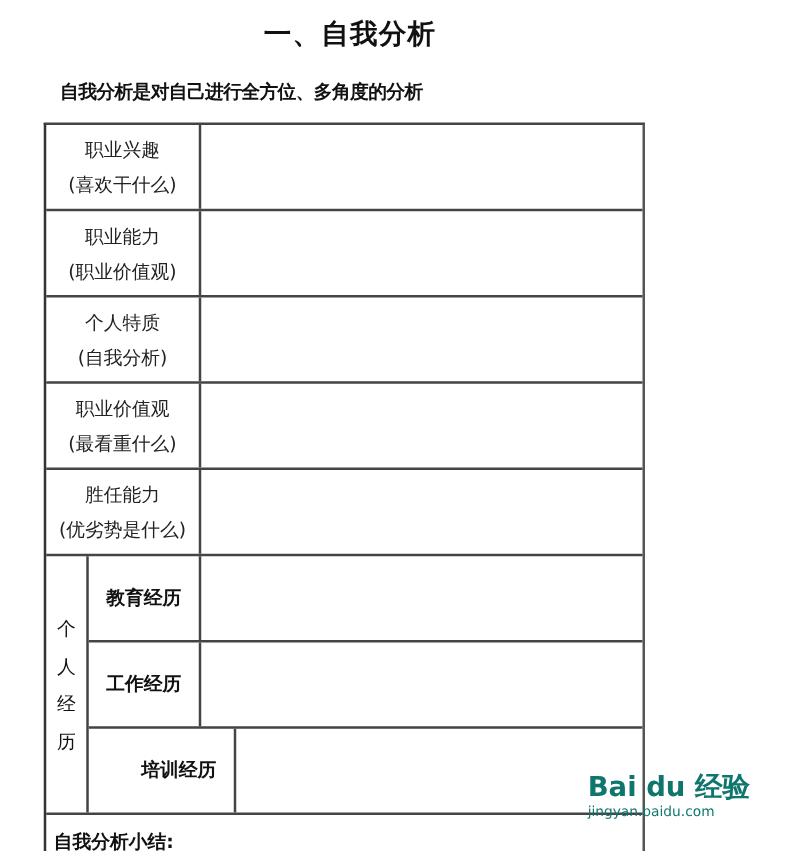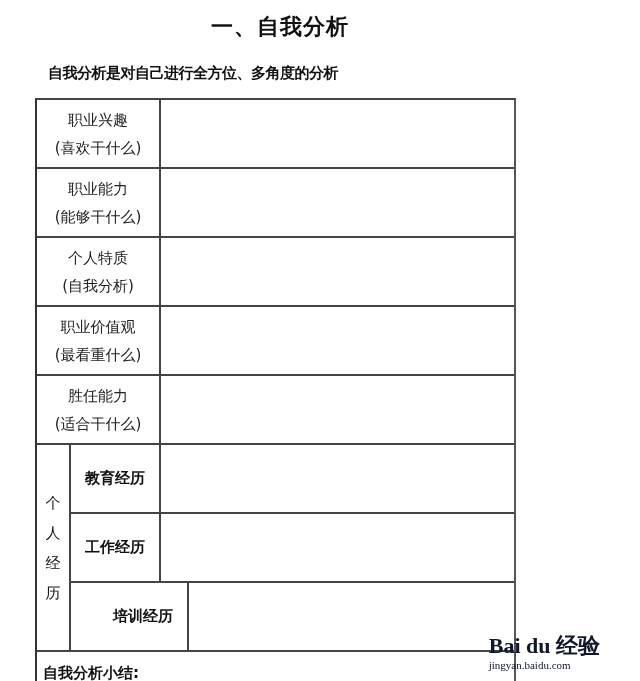--- a/index.html
+++ b/index.html
@@ -15,62 +15,62 @@
          align-items:center; justify-content:center; font-size:15px; line-height:28px; color:#222; }
   .val { flex:1; }
   .group { display:flex; border-bottom:2px solid #444; }
   .gl { width:32px; border-right:2px solid #444; display:flex; flex-direction:column;
         align-items:center; justify-content:center; font-size:15px; line-height:30px; }
   .gsub { flex:1;font-weight:bold; }
   .grow { display:flex; height:67px; border-bottom:2px solid #444; }
   .grow:last-child { border-bottom:none;margin-left:28px; }
   .glbl { width:88px; border-right:2px solid #444; display:flex; align-items:center; justify-content:center; font-size:15px; }
   .summary { height:42px; padding:12px 0 0 6px; font-size:15px; font-weight:bold; }
-  .wm { position:absolute; right:40px; bottom:10px; color:#0f172a; font-size:22px; font-weight:bold;font-family:Liberation Serif, serif; }
+  .wm { position:absolute; right:40px; bottom:25px; color:#0f766e; font-size:22px; font-weight:bold; }
   .wm small { display:block; font-size:11px; font-weight:normal; margin-top:-2px; }
 </style>
 </head>
 <body>
 
 <div class="title">一、自我分析</div>
 <div class="subtitle">自我分析是对自己进行全方位、多角度的分析</div>
 
 <div class="tbl">
   <div class="row">
     <div class="lbl">
       <span>职业兴趣</span>
       <span>(喜欢干什么)</span>
     </div>
     <div class="val"></div>
   </div>
   <div class="row">
     <div class="lbl">
       <span>职业能力</span>
-      <span>(能够干什么)</span>
+      <span>(职业价值观)</span>
     </div>
     <div class="val"></div>
   </div>
   <div class="row">
     <div class="lbl">
       <span>个人特质</span>
       <span>(自我分析)</span>
     </div>
     <div class="val"></div>
   </div>
   <div class="row">
     <div class="lbl">
       <span>职业价值观</span>
       <span>(最看重什么)</span>
     </div>
     <div class="val"></div>
   </div>
   <div class="row">
     <div class="lbl">
       <span>胜任能力</span>
-      <span>(适合干什么)</span>
+      <span>(优劣势是什么)</span>
     </div>
     <div class="val"></div>
   </div>
 
   <div class="group">
     <div class="gl">
       <span>个</span>
       <span>人</span>
       <span>经</span>
       <span>历</span>

